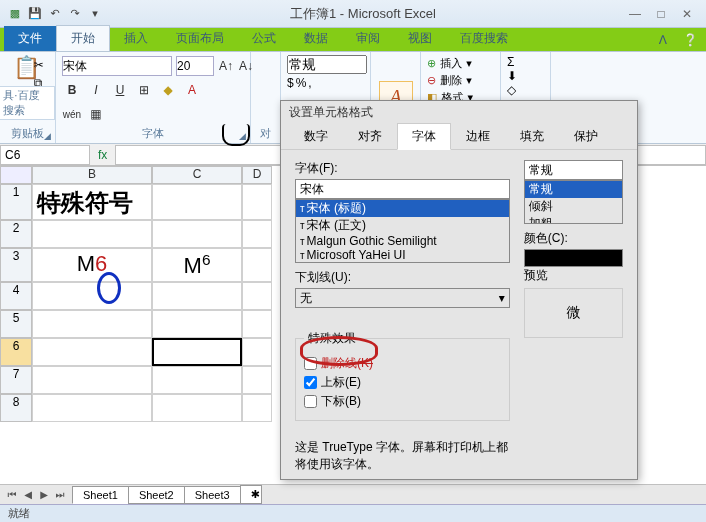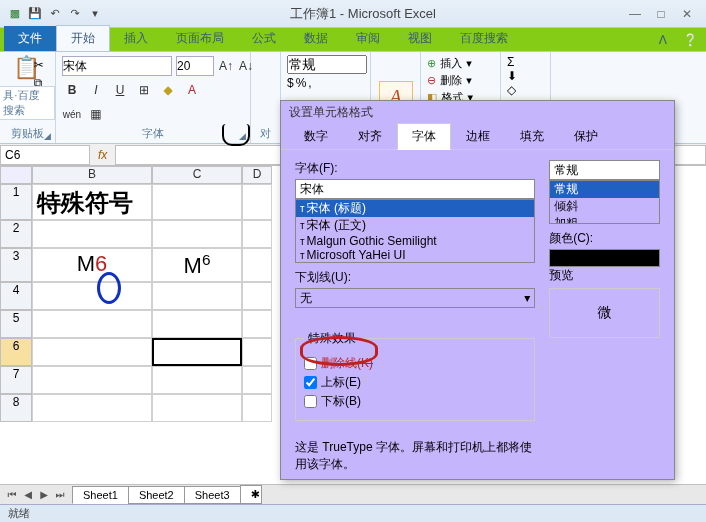--- a/index.html
+++ b/index.html
@@ -34,21 +34,21 @@
 .fontgrp { width: 195px; }
 .fontgrp .row { display: flex; gap: 4px; align-items: center; height: 22px; margin-bottom: 2px; }
 .fontgrp select, .fontgrp .combo { height: 20px; font-size: 12px; border: 1px solid #aac; background: #fff; }
 .fontgrp .btn { width: 20px; height: 20px; display: flex; align-items: center; justify-content: center; font-size: 12px; color: #333; border: 1px solid transparent; }
 
 .aligngrp { width: 30px; }
 
 
 .fxbar { height: 22px; border-bottom: 1px solid #c0c0c0; display: flex; align-items: center; background: #f0f0f0; }
 .fxbar .namebox { width: 90px; height: 20px; border: 1px solid #c0c0c0; background: #fff; padding: 0 4px; font-size: 12px; }
-.fxbar .fx { padding: 0 8px; font-style: italic; color: #a16207; }
+.fxbar .fx { padding: 0 8px; color: #15803d; }
 
 
 .sheet { position: relative; }
 .colhdr { display: flex; height: 18px; }
 .colhdr .corner { width: 32px; border: 1px solid #c0c0c0; background: #eef; }
 .colhdr .ch { border: 1px solid #c0c0c0; background: #f0f4f8; text-align: center; font-size: 12px; color: #333; }
 .rows { }
 .row { display: flex; }
 .rowhdr { width: 32px; border: 1px solid #c0c0c0; background: #f0f4f8; text-align: center; font-size: 12px; }
 .rowhdr.sel { background: #f8e0a0; }
@@ -68,21 +68,21 @@
 .sheettabs { position: absolute; bottom: 18px; left: 0; right: 0; height: 20px; background: #e8e8e8; display: flex; align-items: center; border-top: 1px solid #c0c0c0; }
 .sheettabs .nav { display: flex; gap: 0; padding: 0 4px; }
 .sheettabs .nbtn { width: 16px; text-align: center; color: #555; font-size: 10px; }
 .sheettabs .stab { padding: 2px 10px; border: 1px solid #999; background: #fff; font-size: 11px; margin-right: -1px; }
 .sheettabs .stab.active { background: #fff; border-bottom-color: #fff; }
 
 
 .statusbar { position: absolute; bottom: 0; left: 0; right: 0; height: 18px; background: #dce8f4; border-top: 1px solid #aac; display: flex; align-items: center; padding: 0 8px; font-size: 11px; color: #444; }
 
 
-.dialog { position: absolute; left: 280px; top: 100px; width: 395px; height: 380px; background: #c4b5fd; border: 1px solid #888; box-shadow: 2px 2px 8px rgba(0,0,0,0.3); z-index: 20; }
+.dialog { position: absolute; left: 280px; top: 100px; width: 358px; height: 380px; background: #e5e5e5; border: 1px solid #888; box-shadow: 2px 2px 8px rgba(0,0,0,0.3); z-index: 20; }
 .dialog .dtitle { height: 22px; padding: 3px 8px; font-size: 12px; color: #333; }
 .dialog .dtabs { display: flex; padding: 0 8px; border-bottom: 1px solid #ccc; }
 .dialog .dtab { padding: 4px 14px; font-size: 12px; border: 1px solid transparent; margin-bottom: -1px; }
 .dialog .dtab.active { border: 1px solid #ccc; border-bottom: 1px solid #fff; background: #fff; }
 .dialog .dbody { padding: 10px 14px; display: flex; gap: 14px; }
 .dialog .col1 { width: 260px; }
 .dialog .col2 { width: 120px; }
 .dialog label.fld { font-size: 12px; display: block; margin-bottom: 2px; }
 .dialog .finput { width: 100%; height: 20px; border: 1px solid #888; padding: 0 4px; font-size: 12px; }
 .dialog .flist { width: 100%; height: 64px; border: 1px solid #888; overflow-y: scroll; font-size: 12px; font-family: "SimSun", serif; }

